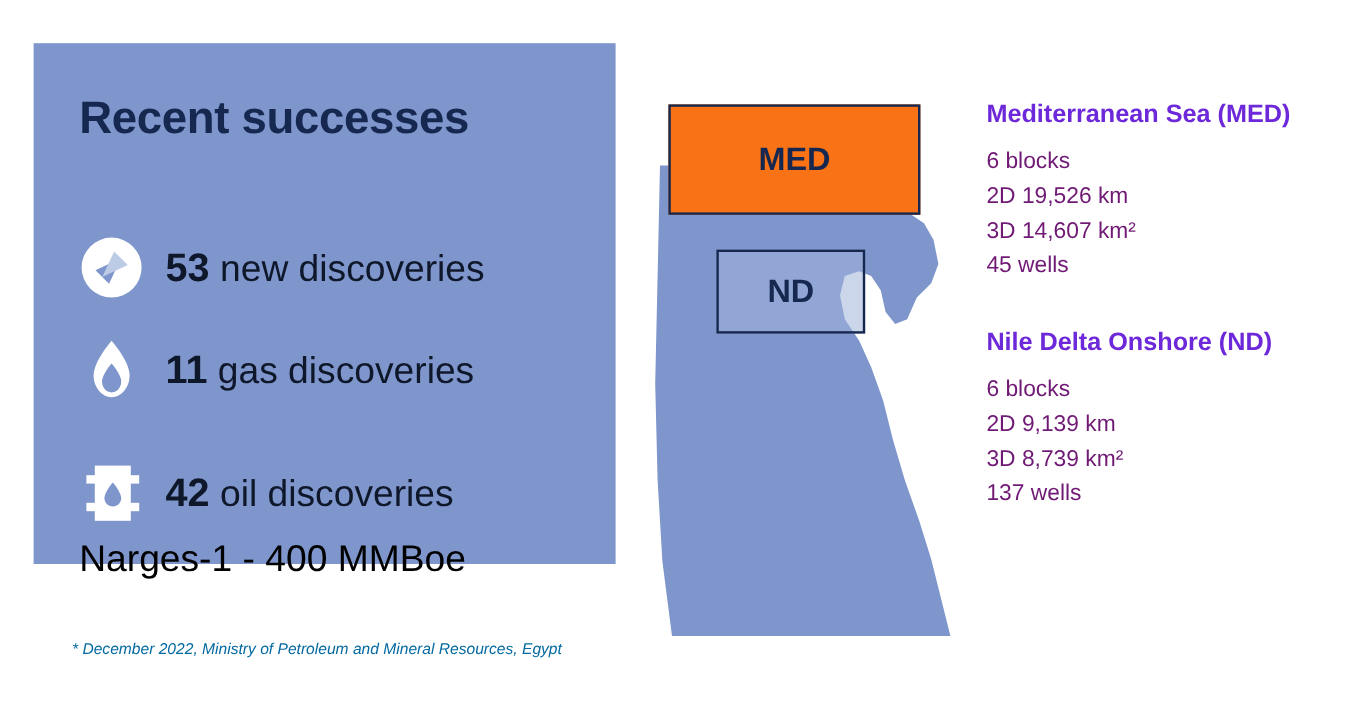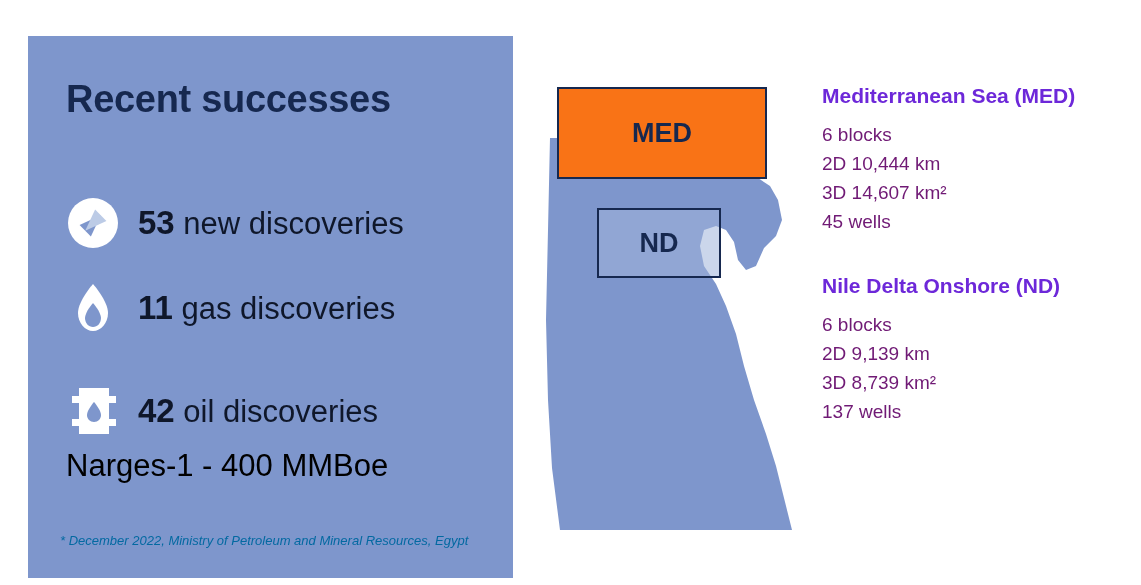--- a/index.html
+++ b/index.html
@@ -14,21 +14,21 @@
     font-family: "Liberation Sans", sans-serif;
     overflow: hidden;
   }
 
   
   #left-panel {
     position: absolute;
     left: 28px;
     top: 36px;
     width: 485px;
-    height: 542px;
+    height: 434px;
     background: #7e96cc;
   }
   #panel-title {
     position: absolute;
     left: 38px;
     top: 42px;
     font-size: 38px;
     font-weight: bold;
     color: #16284f;
     letter-spacing: -0.3px;
@@ -244,21 +244,21 @@
     <span>MED</span>
   </div>
   <div class="map-box" id="box-nd">
     <span>ND</span>
   </div>
 </div>
 
 <div class="legend-block" id="legend-block-0">
   <div class="legend-title">Mediterranean Sea (MED)</div>
   <div class="legend-line">6 blocks</div>
-  <div class="legend-line">2D 10,444 km</div>
+  <div class="legend-line">2D 19,526 km</div>
   <div class="legend-line">3D 14,607 km²</div>
   <div class="legend-line">45 wells</div>
 </div>
 
 <div class="legend-block" id="legend-block-1">
   <div class="legend-title">Nile Delta Onshore (ND)</div>
   <div class="legend-line">6 blocks</div>
   <div class="legend-line">2D 9,139 km</div>
   <div class="legend-line">3D 8,739 km²</div>
   <div class="legend-line">137 wells</div>

